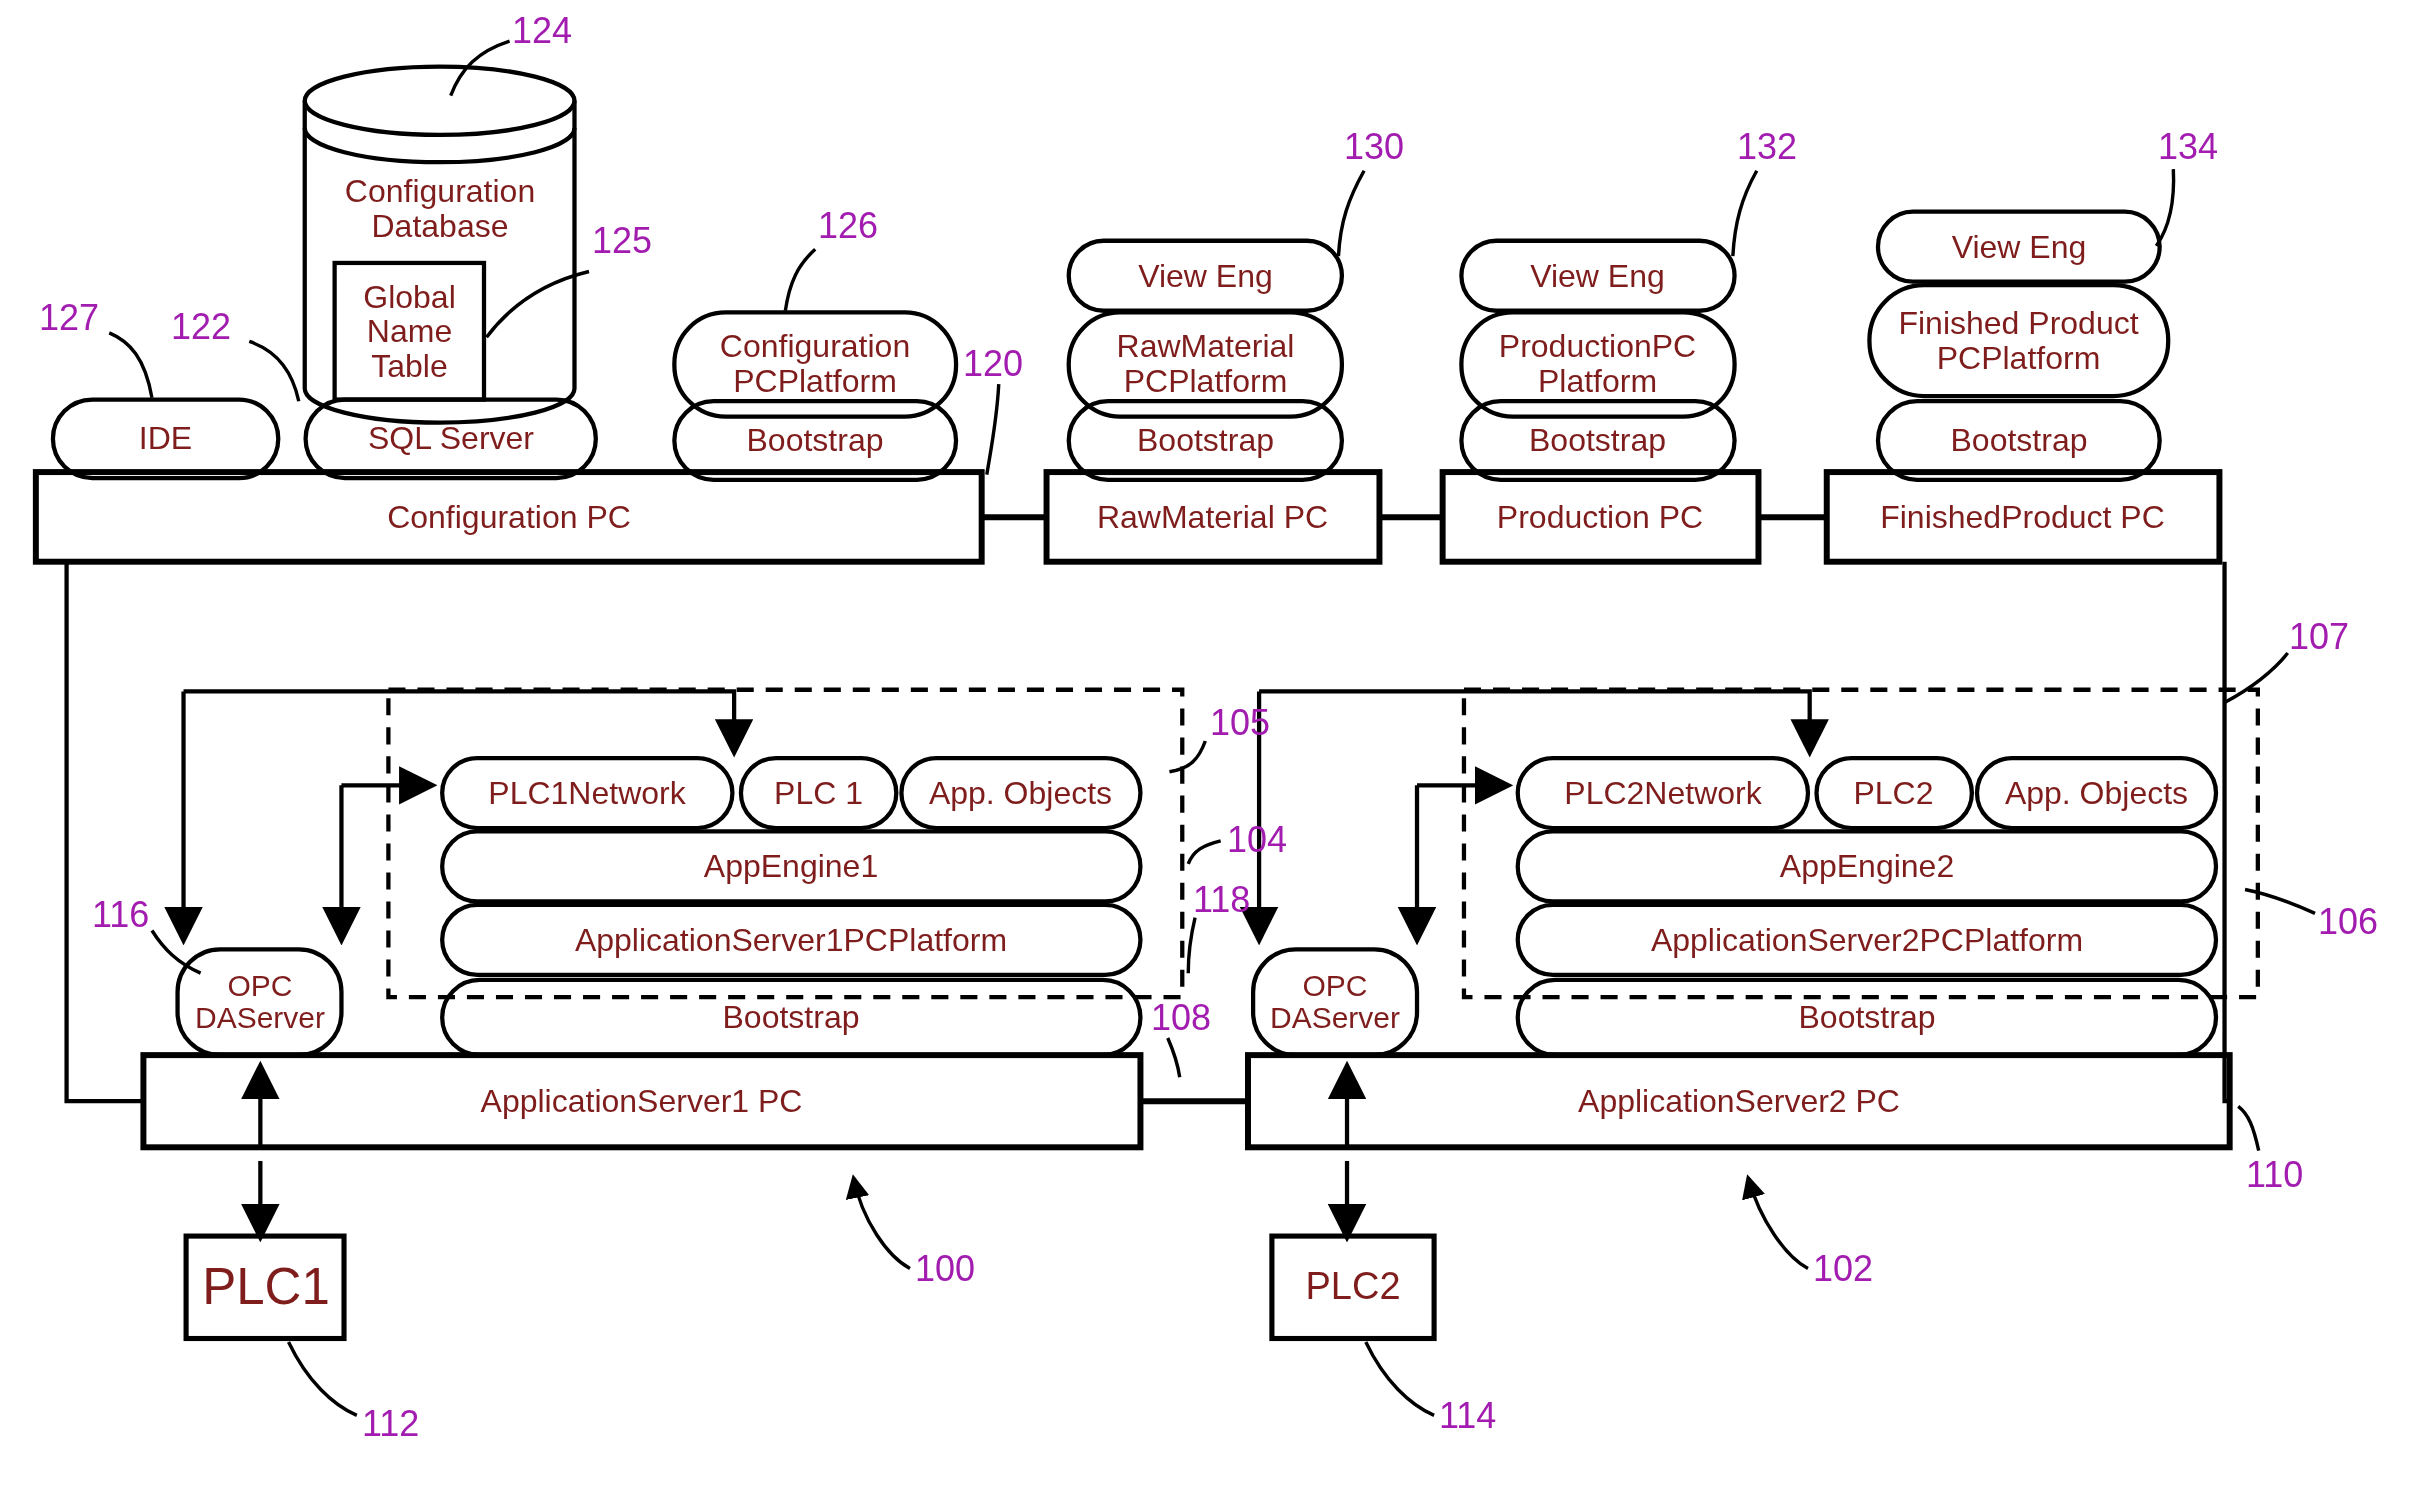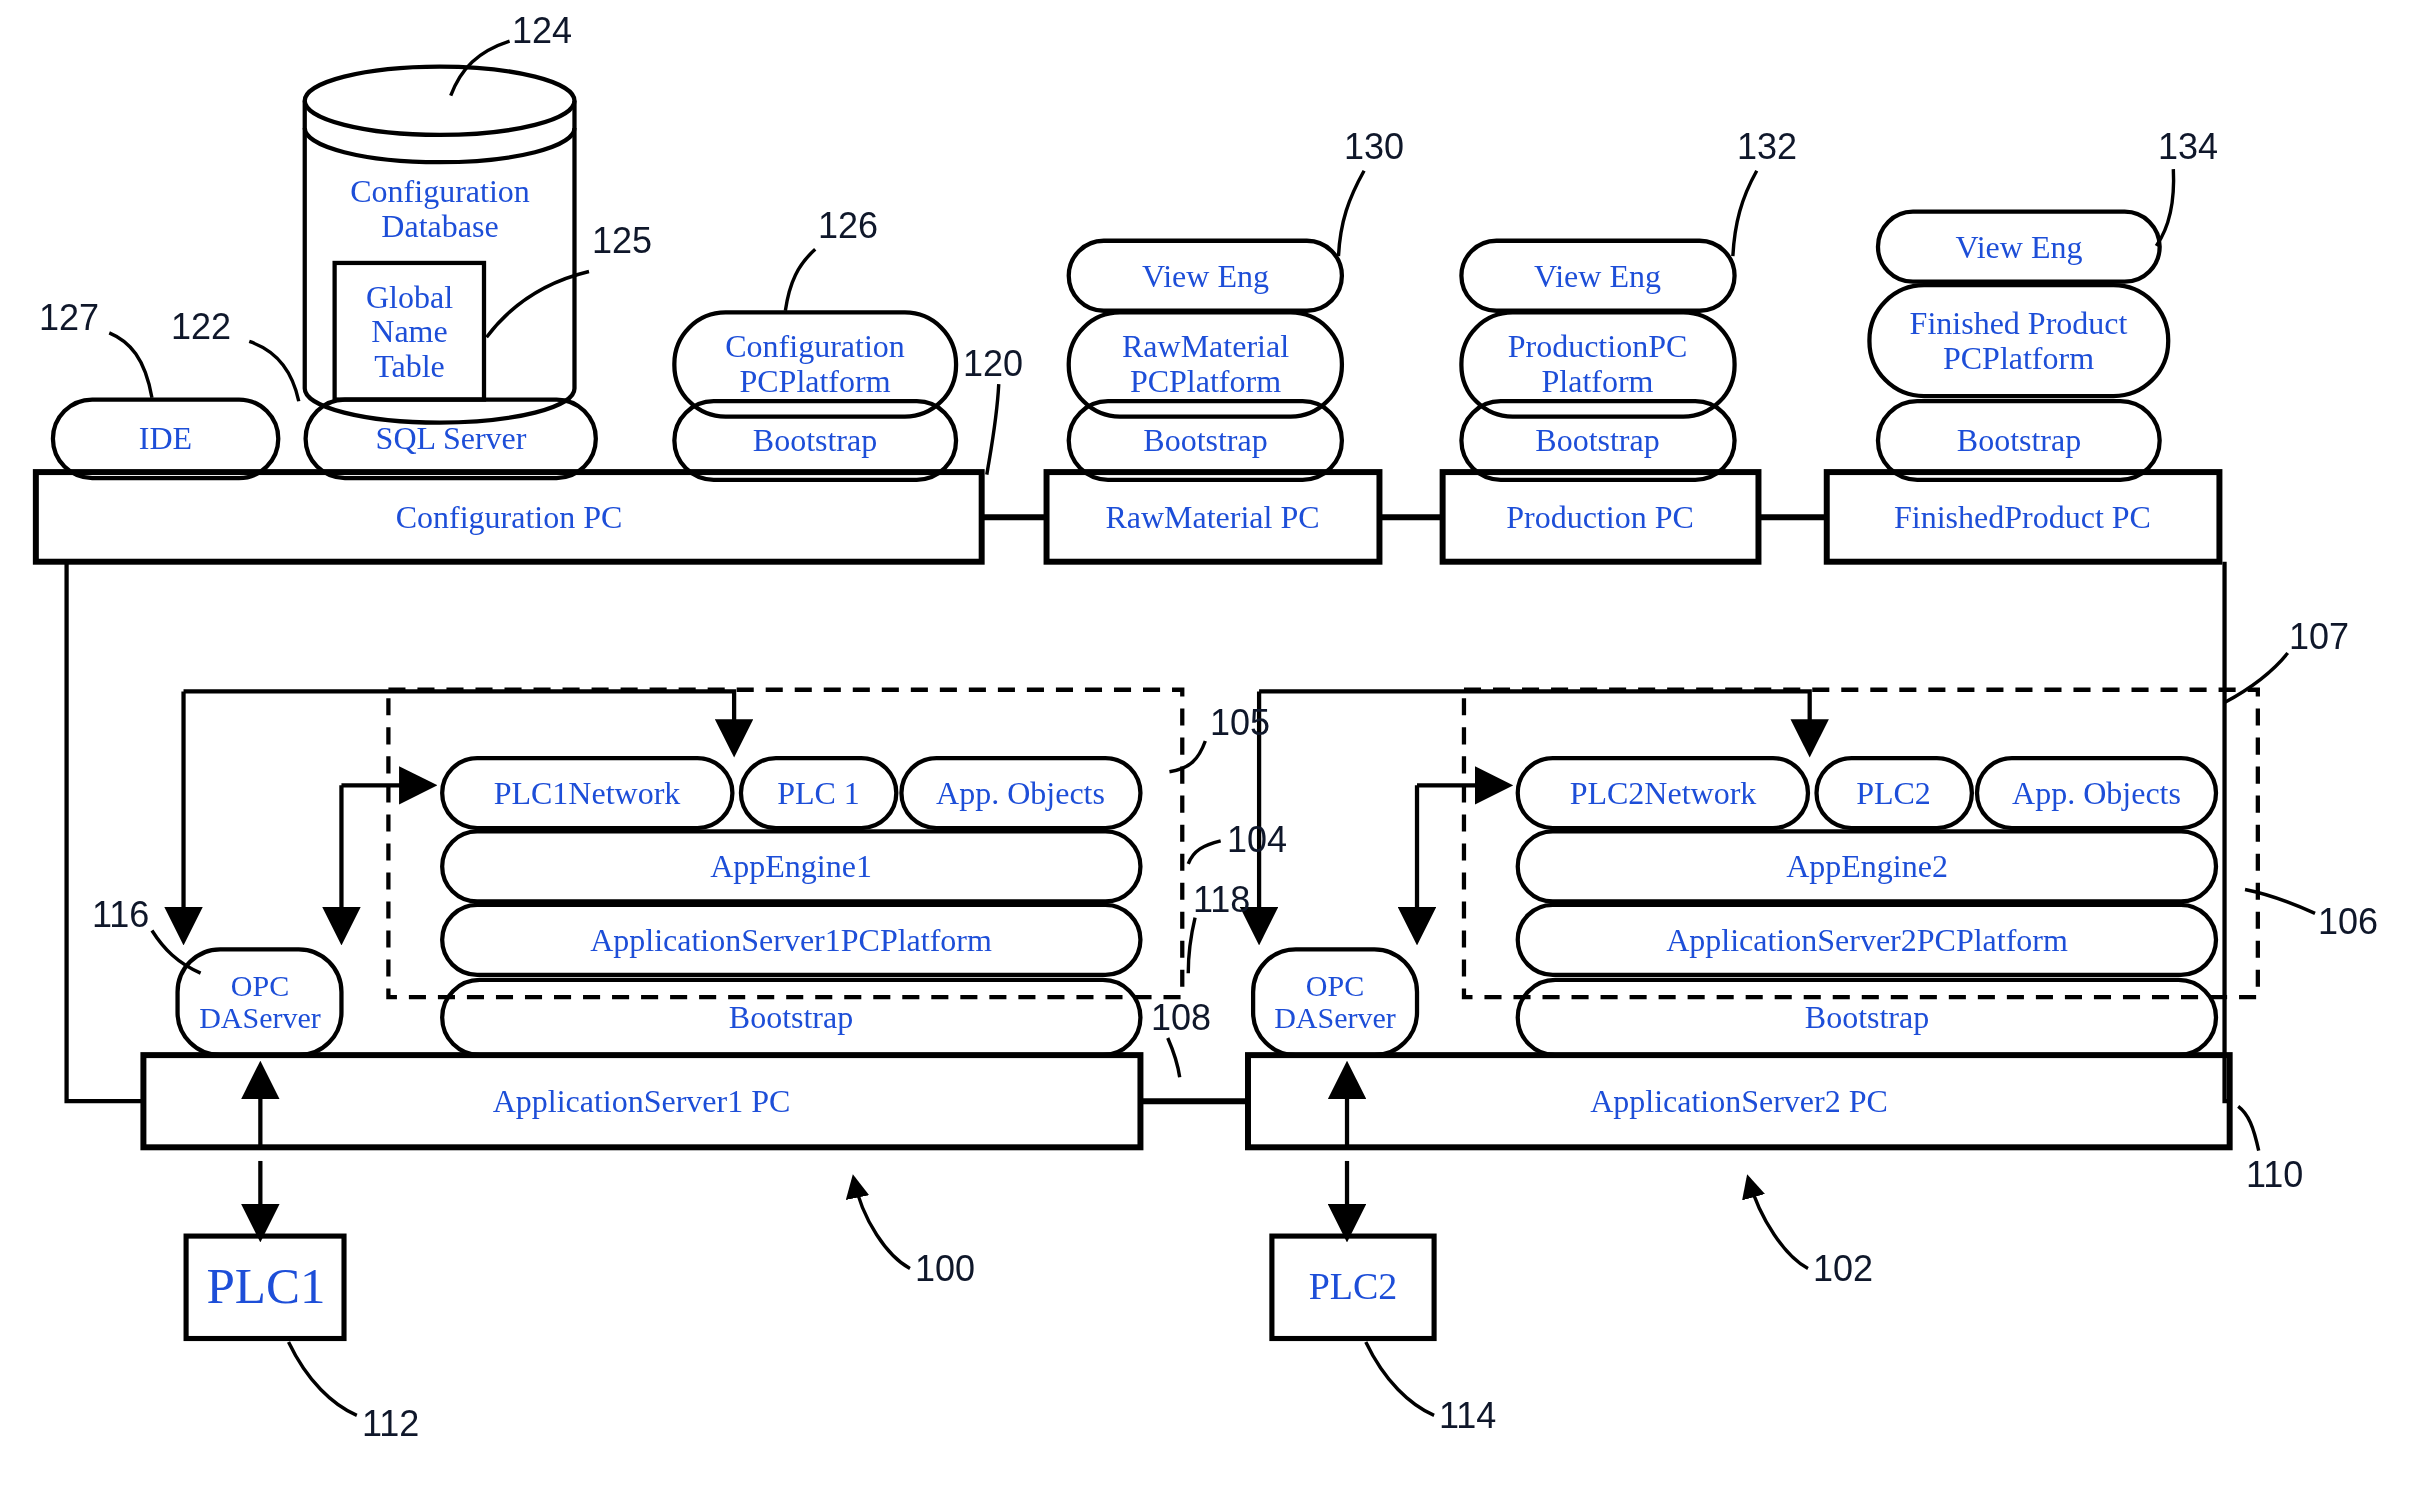--- a/index.html
+++ b/index.html
@@ -25,28 +25,28 @@
     pointer-events: none;
   }
   svg.layer * { pointer-events: auto; }
 
   .node-text {
     position: absolute;
     display: flex;
     align-items: center;
     justify-content: center;
     text-align: center;
-    color: #1d4ed8;
+    color: #7f1d1d;
     line-height: 1.08;
     white-space: pre-line;
-    font-family: Liberation Serif, serif;
+    font-family: Liberation Sans, sans-serif;
   }
   .refnum {
     position: absolute;
-    color: #0f172a;
+    color: #a21caf;
     font-size: 36px;
     font-family: "Liberation Sans", sans-serif;
     white-space: nowrap;
   }
   .t34 { font-size: 30px; }
   .t36 { font-size: 32px; }
   .t38 { font-size: 32px; }
 </style>
 </head>
 <body>

